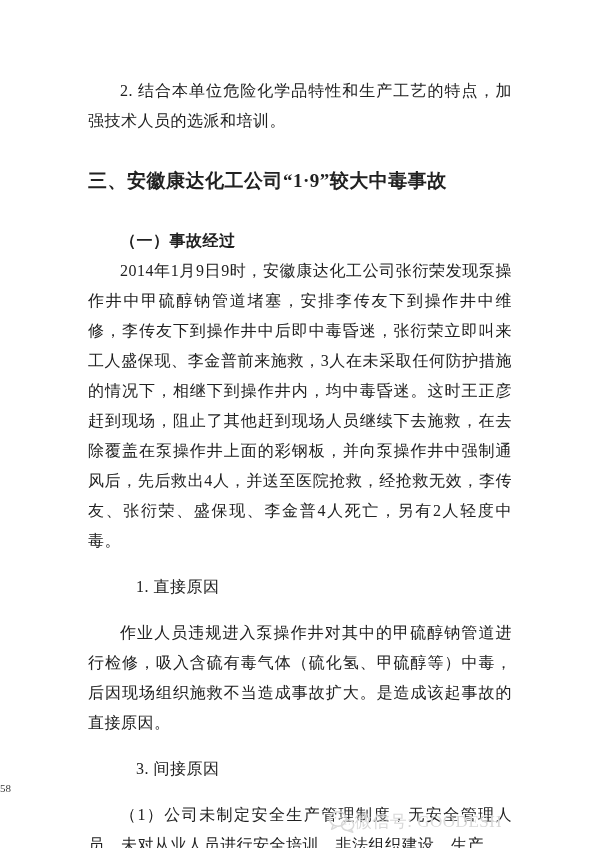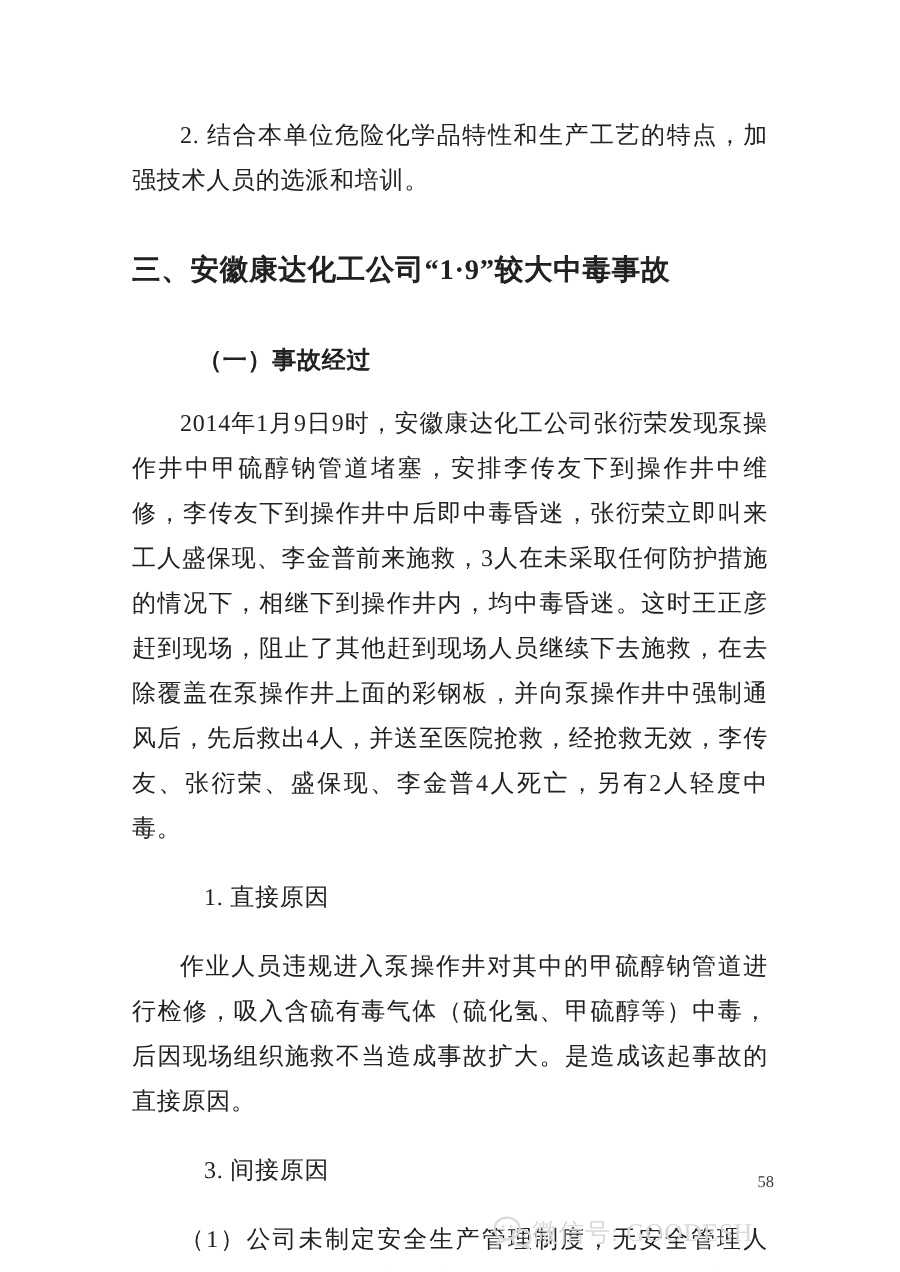--- a/index.html
+++ b/index.html
@@ -32,35 +32,35 @@
   }
   .section-heading {
     font-weight: 700;
     text-indent: 0;
     margin: 30px 0;
     font-size: 19px;
   }
   .sub-heading {
     font-weight: 700;
     text-indent: 2em;
-    margin: 12px;
+    margin: 0;
   }
   .sub-heading.spaced {
     margin-top: 12px;
   }
   .list-line {
     text-indent: 2em;
     margin: 16px;
   }
   .page-number {
     position: absolute;
     top: 782px;
     left: 0;
     width: 100%;
-    text-align: right;
+    text-align: left;
     font-size: 11px;
     color: #3a3a3a;
     letter-spacing: 0;
   }
   .watermark {
     position: absolute;
     top: 810px;
     right: 14px;
     display: flex;
     align-items: center;

